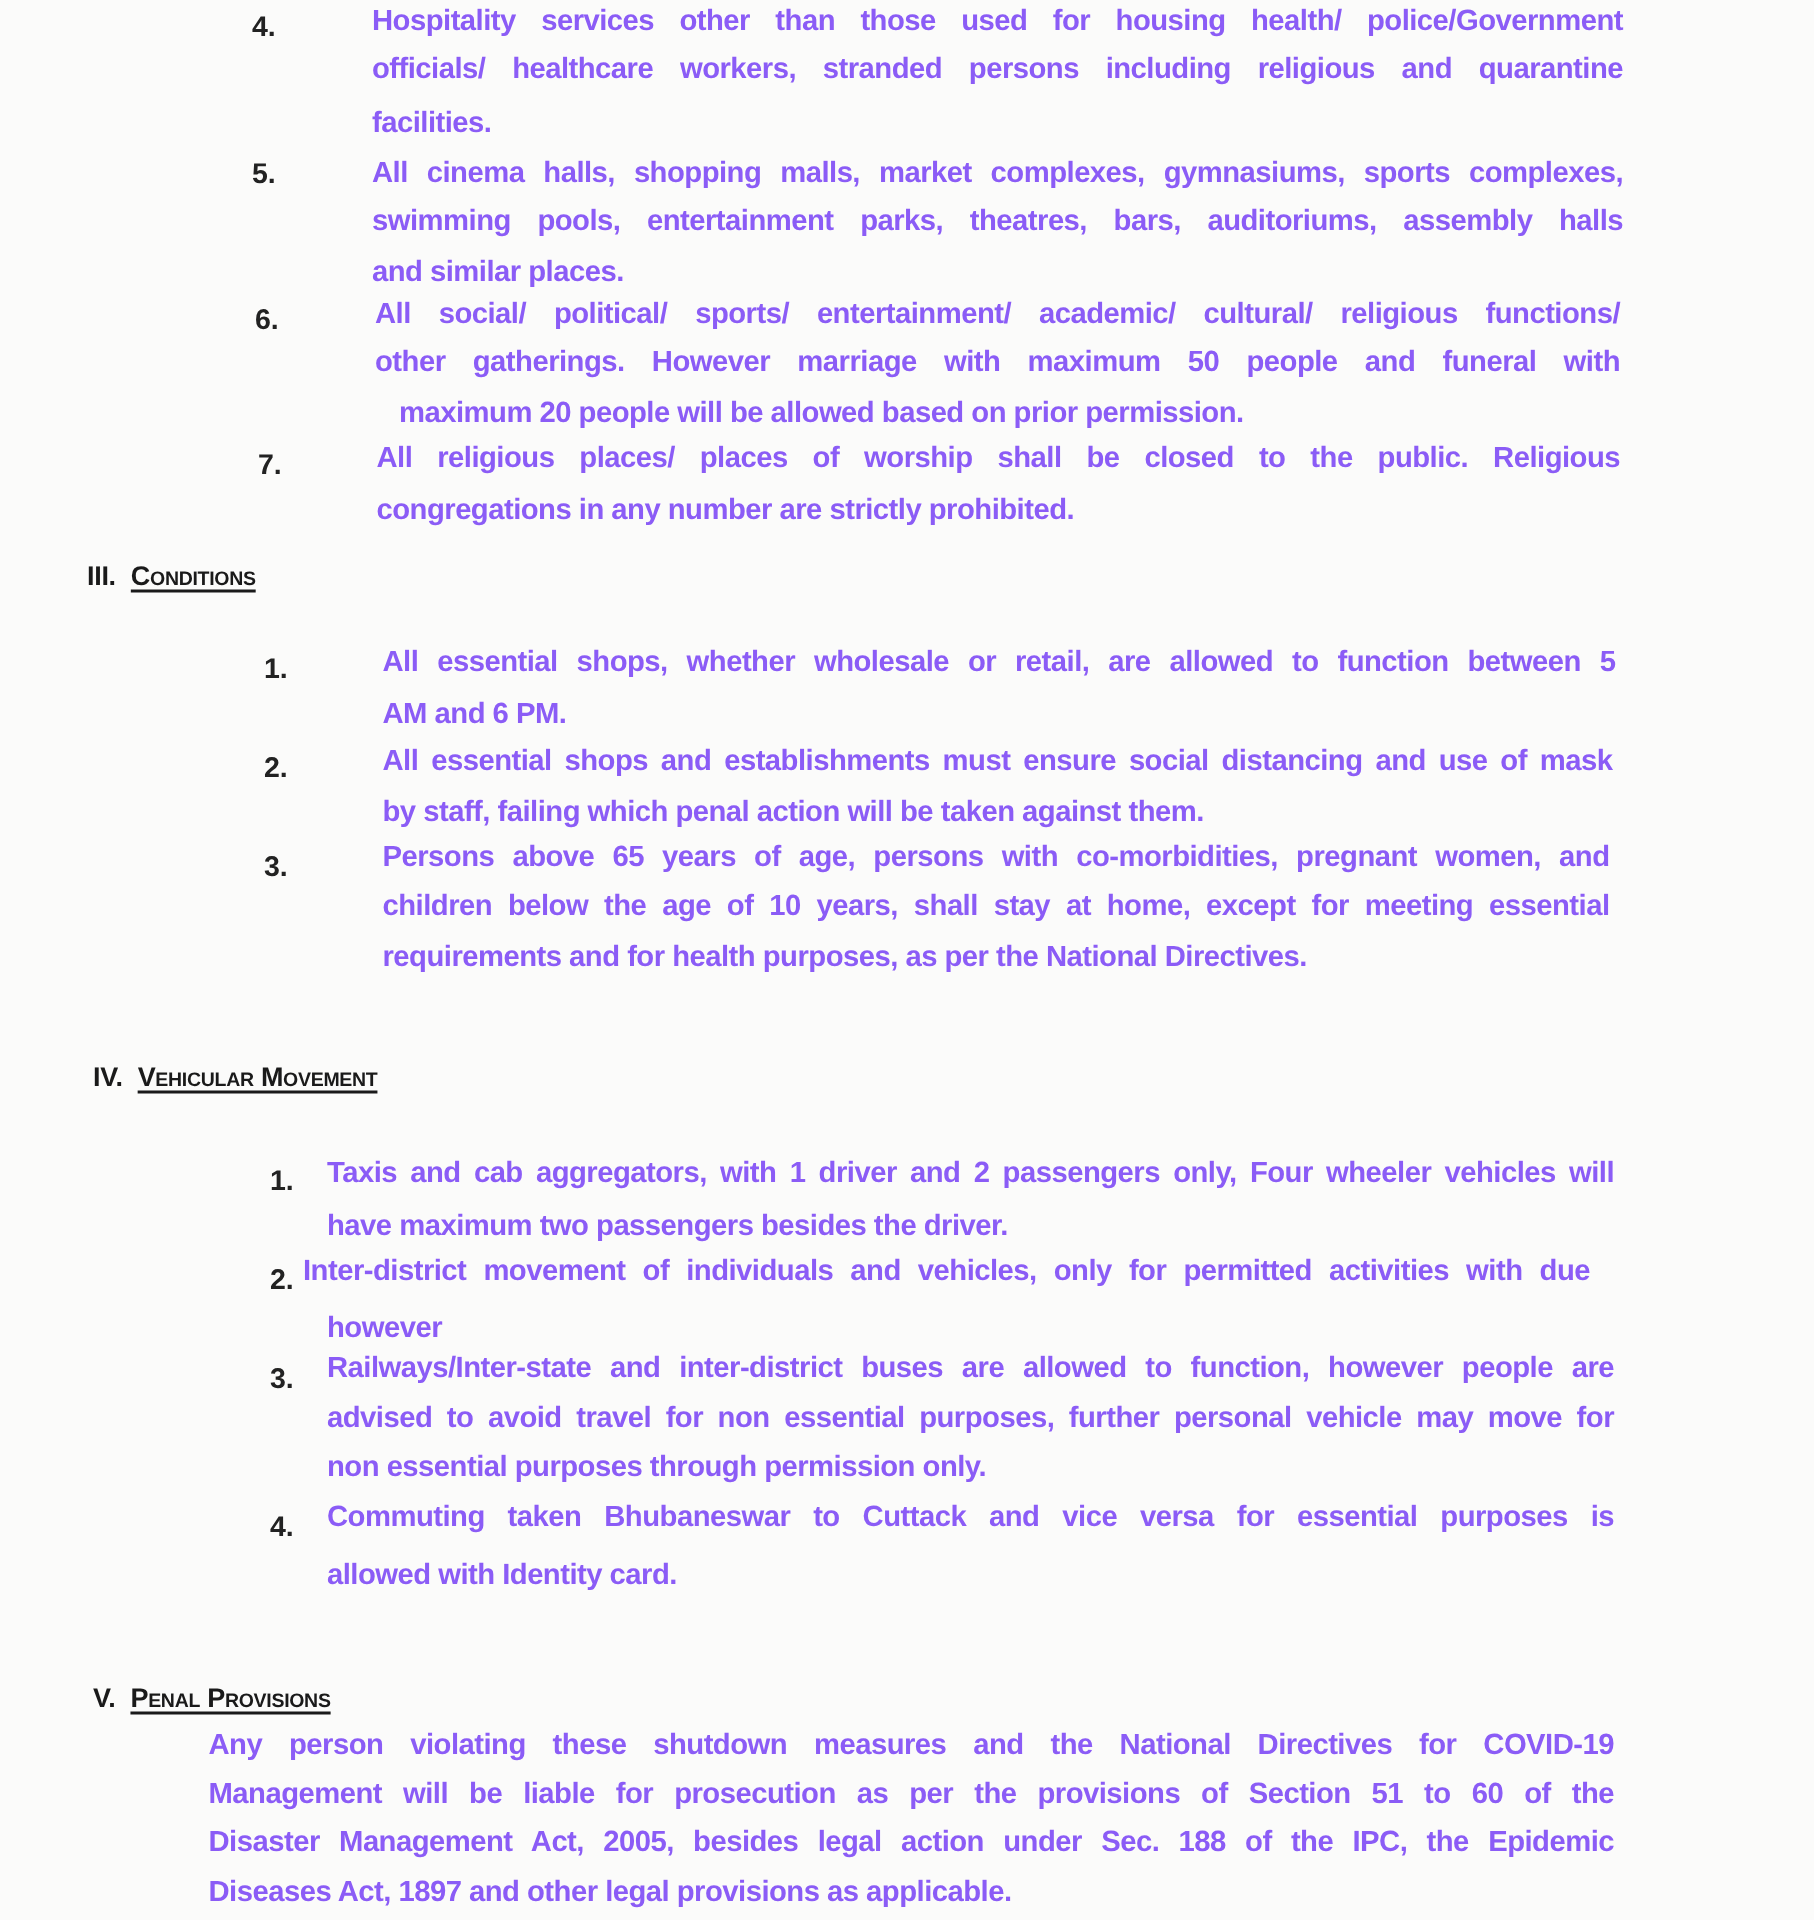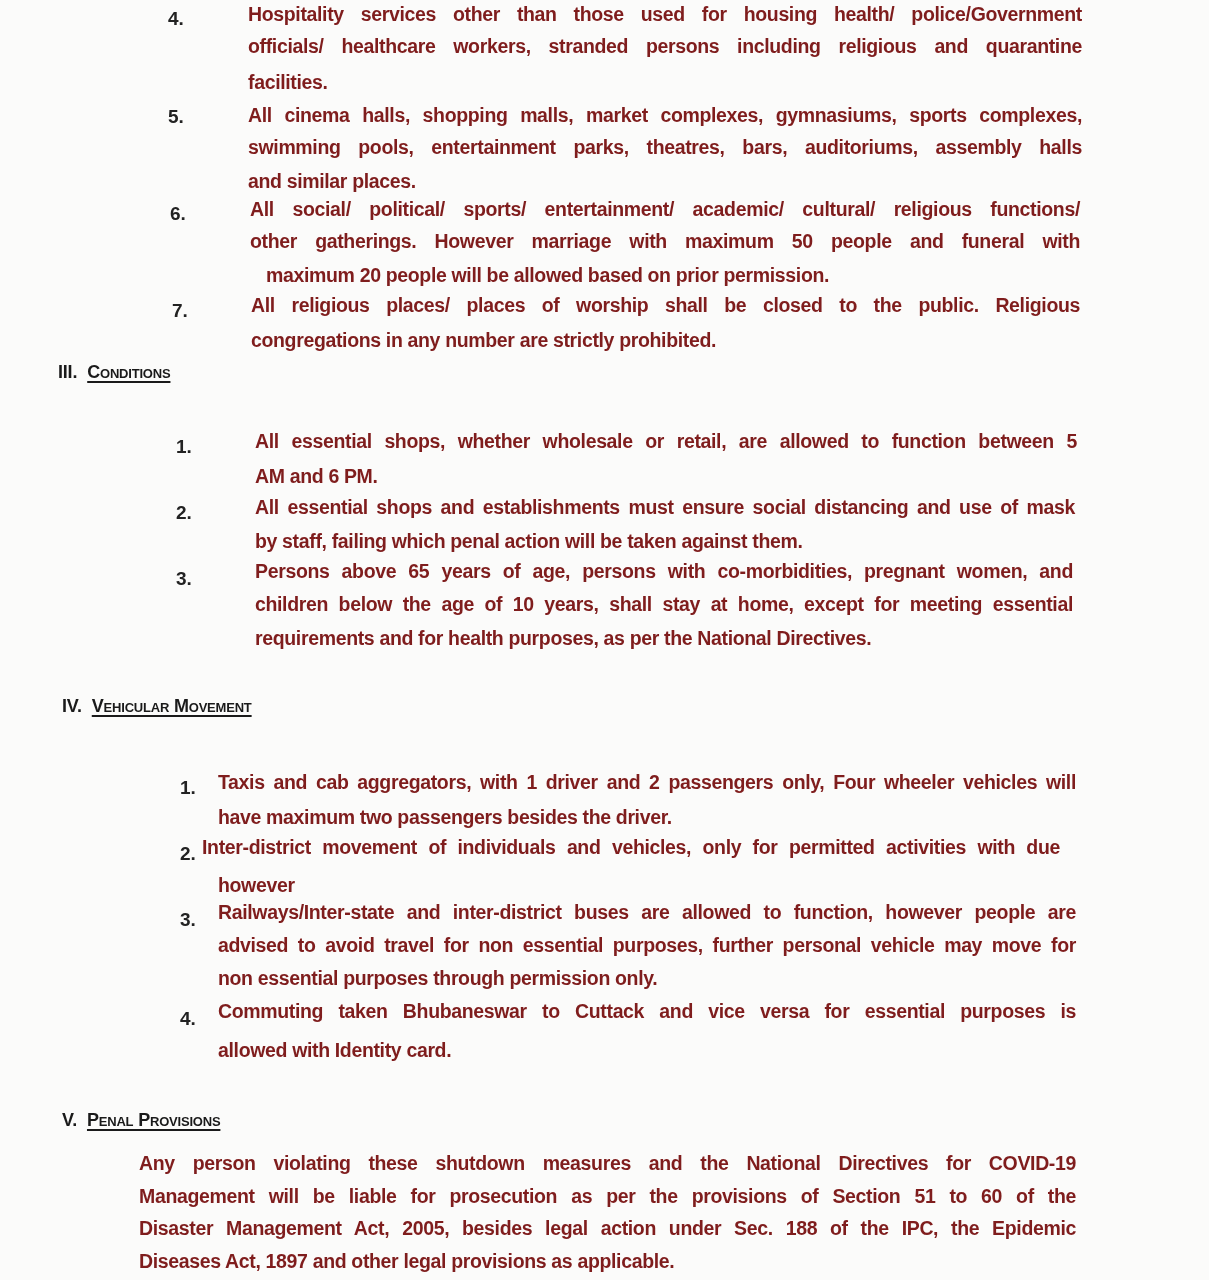--- a/index.html
+++ b/index.html
@@ -8,27 +8,28 @@
     background: #fbfbfa;
     font-family: "Liberation Sans", sans-serif;
     color: #1c1c1c;
     position: relative;
   }
   .page { position: absolute; inset: 0; }
   .num {
     position: absolute; font-size: 19px; font-weight: bold; color: #222;
   }
   .line {
-    position: absolute; font-size: 19.5px; white-space: nowrap; color: #7f1d1d;
+    position: absolute; font-size: 19.5px; white-space: nowrap; color: #8b5cf6;
     letter-spacing: -0.35px; font-weight: 600;
   }
   .just { text-align: justify; text-align-last: justify; white-space: normal; }
   .heading {
     position: absolute; font-size: 18px; font-weight: bold; color: #1a1a1a;
     letter-spacing: -0.2px;
+    margin-top: 12px;
   }
   .heading .roman { margin-right: 10px; }
   .heading .title {
     text-decoration: underline; text-underline-offset: 3px;
     font-variant: small-caps; text-decoration-thickness: 2px;
   }
 </style>
 </head>
 <body>
 

